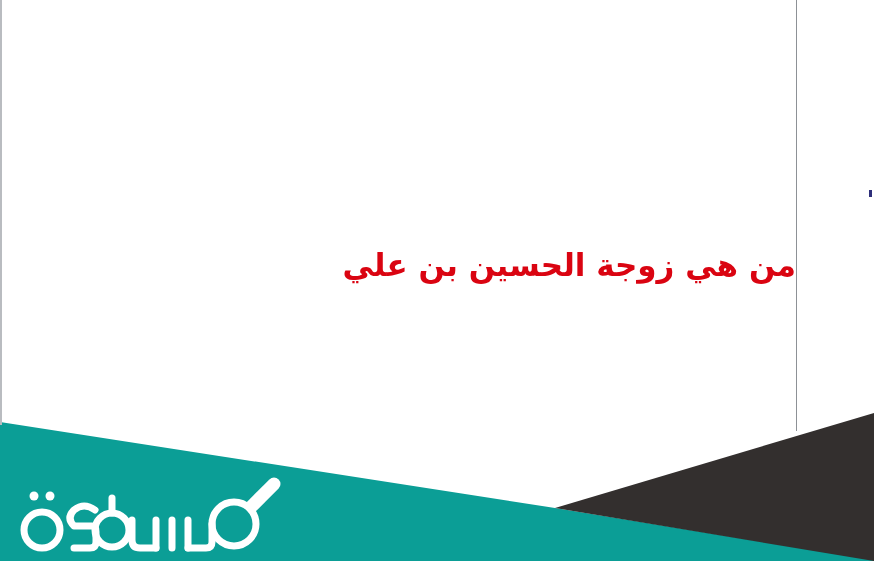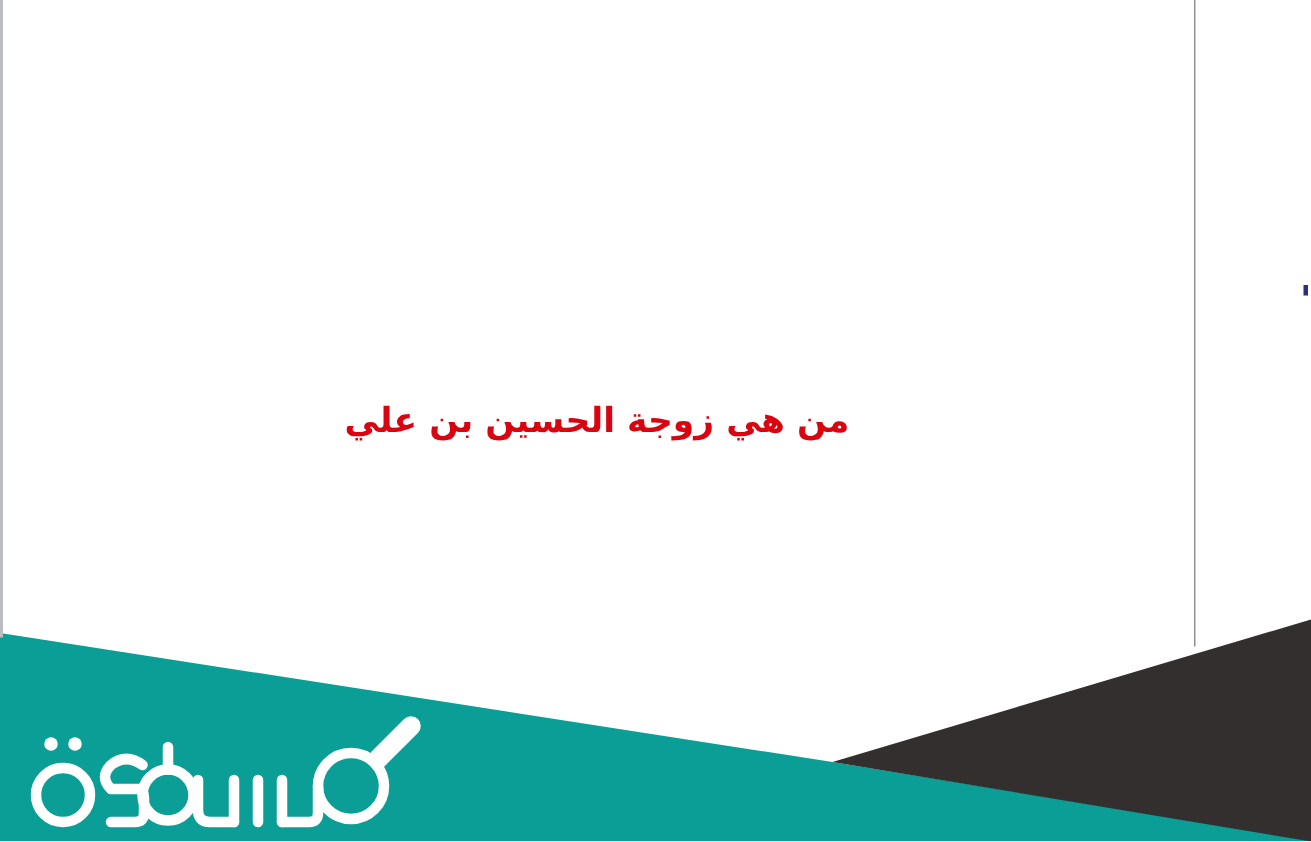--- a/index.html
+++ b/index.html
@@ -55,29 +55,28 @@
   .shapes svg {
     display: block;
     width: 874px;
     height: 561px;
   }
 
   
   .headline {
     position: absolute;
     left: 0;
-    top: 258px;
+    top: 242px;
     width: 796px;
-    text-align: center;
     direction: rtl;
     unicode-bidi: bidi-override;
     color: #da0411;
     font-family: "DejaVu Sans", "Liberation Sans", sans-serif;
     font-weight: bold;
-    font-size: 23px;
+    font-size: 31px;
     line-height: 46px;
     letter-spacing: 0px;
     white-space: nowrap;
   }
 
   
   .logo {
     position: absolute;
     left: 12px;
     top: 468px;

